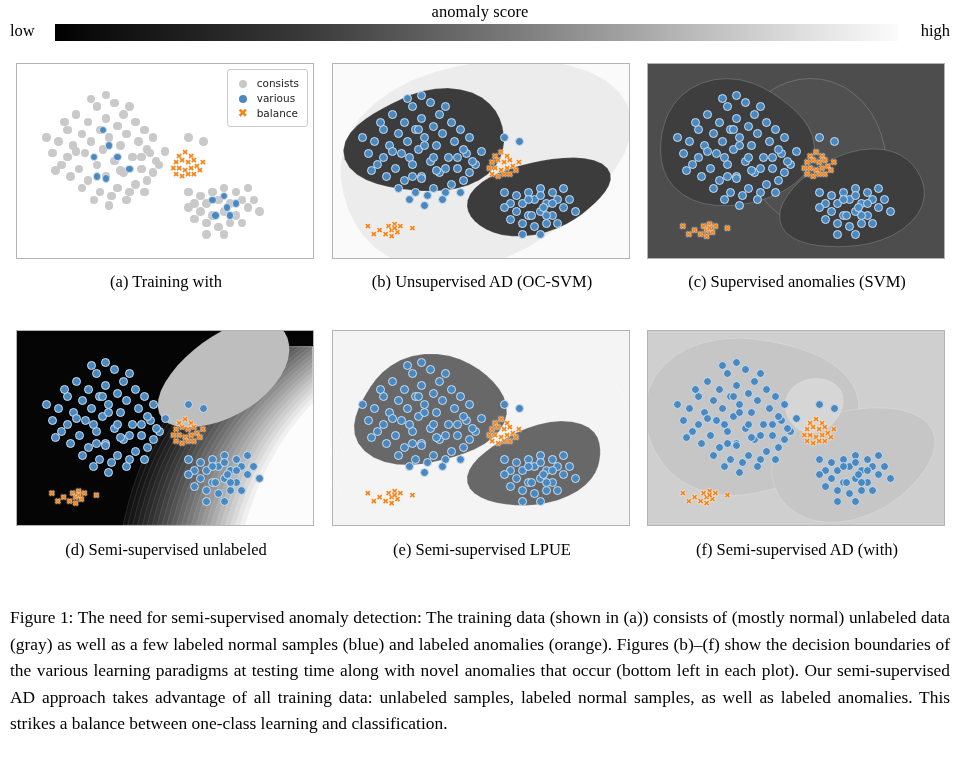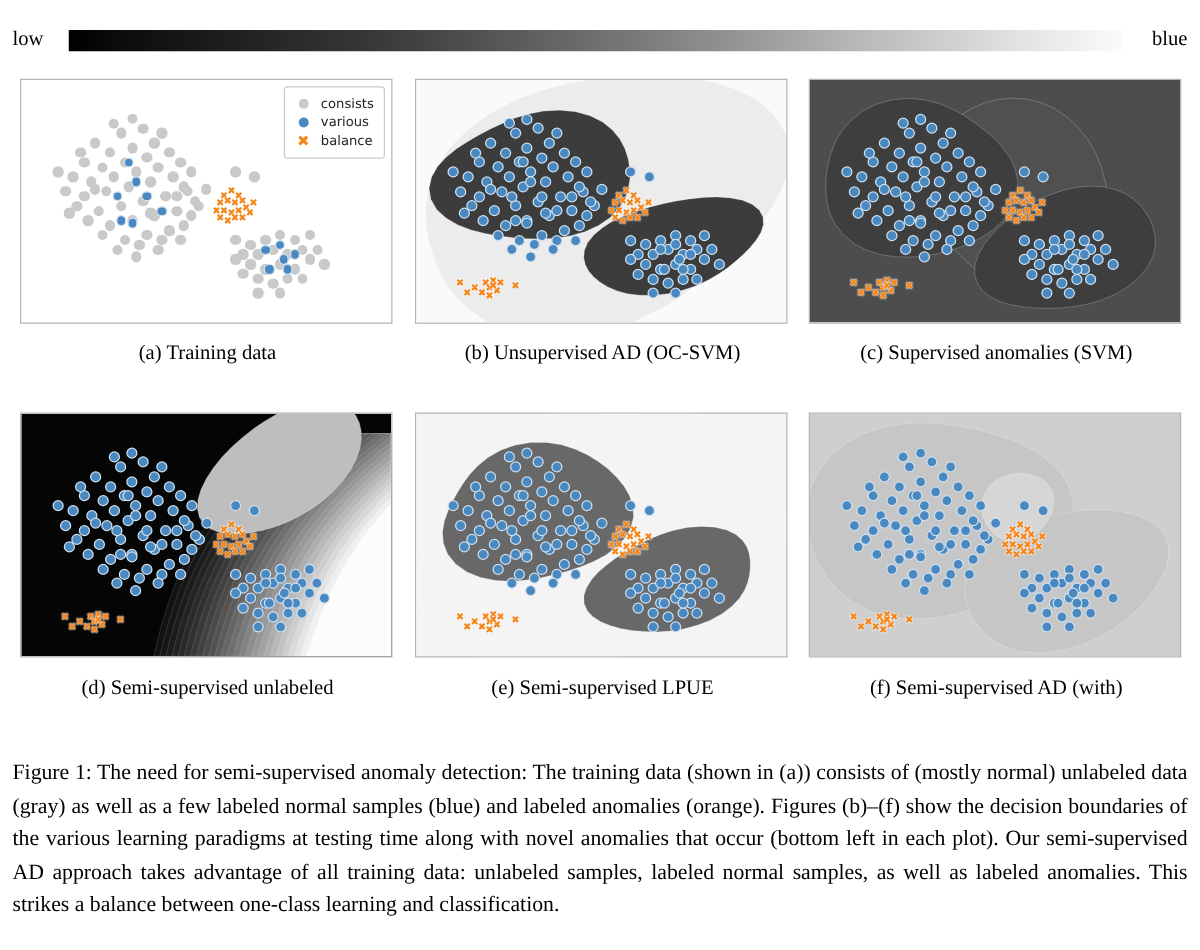--- a/index.html
+++ b/index.html
@@ -64,22 +64,23 @@
     font-family:"Liberation Serif", serif;
   }
 
   
   .cnt{position:absolute;}
 </style>
 </head>
 <body>
 
 <div id="cbar-wrap">
+  <div id="cbar-title">anomaly score</div>
   <div id="cbar-low">low</div>
-  <div id="cbar-high">blue</div>
+  <div id="cbar-high">high</div>
   <div id="cbar-grad"></div>
 </div>
 
 <div class="panel r1 c1">
   <div class="plotarea" id="pa">
       <div class="pt gray" style="width: 8.5px; height: 8.5px; left: 54.95px; top: 46.19px;"></div>
       <div class="pt gray" style="width: 8.5px; height: 8.5px; left: 75.67px; top: 38.43px;"></div>
       <div class="pt gray" style="width: 8.5px; height: 8.5px; left: 93.43px; top: 34.55px;"></div>
       <div class="pt gray" style="width: 8.5px; height: 8.5px; left: 66.79px; top: 53.95px;"></div>
       <div class="pt gray" style="width: 8.5px; height: 8.5px; left: 84.55px; top: 50.07px;"></div>
@@ -206,21 +207,21 @@
     <div class="lrow">
       <span class="lmk"><span class="dot" style="background:#4a88c0"></span></span>
       <span>various</span>
     </div>
     <div class="lrow">
       <span class="lmk xsym">✖</span>
       <span>balance</span>
     </div>
   </div>
 </div>
-<div class="cap r1c c1">(a) Training data</div>
+<div class="cap r1c c1">(a) Training with</div>
 
 <div class="panel r1 c2">
   <svg class="cnt" width="296" height="194" viewBox="0 0 296 194">
     <defs>
       <radialGradient id="gB" cx="50%" cy="50%" r="60%">
         <stop offset="0%" stop-color="#111"></stop>
           <stop offset="100%" stop-color="#111"></stop>
       </radialGradient>
     </defs>
     <rect width="296" height="194" fill="#fafafa"></rect>

